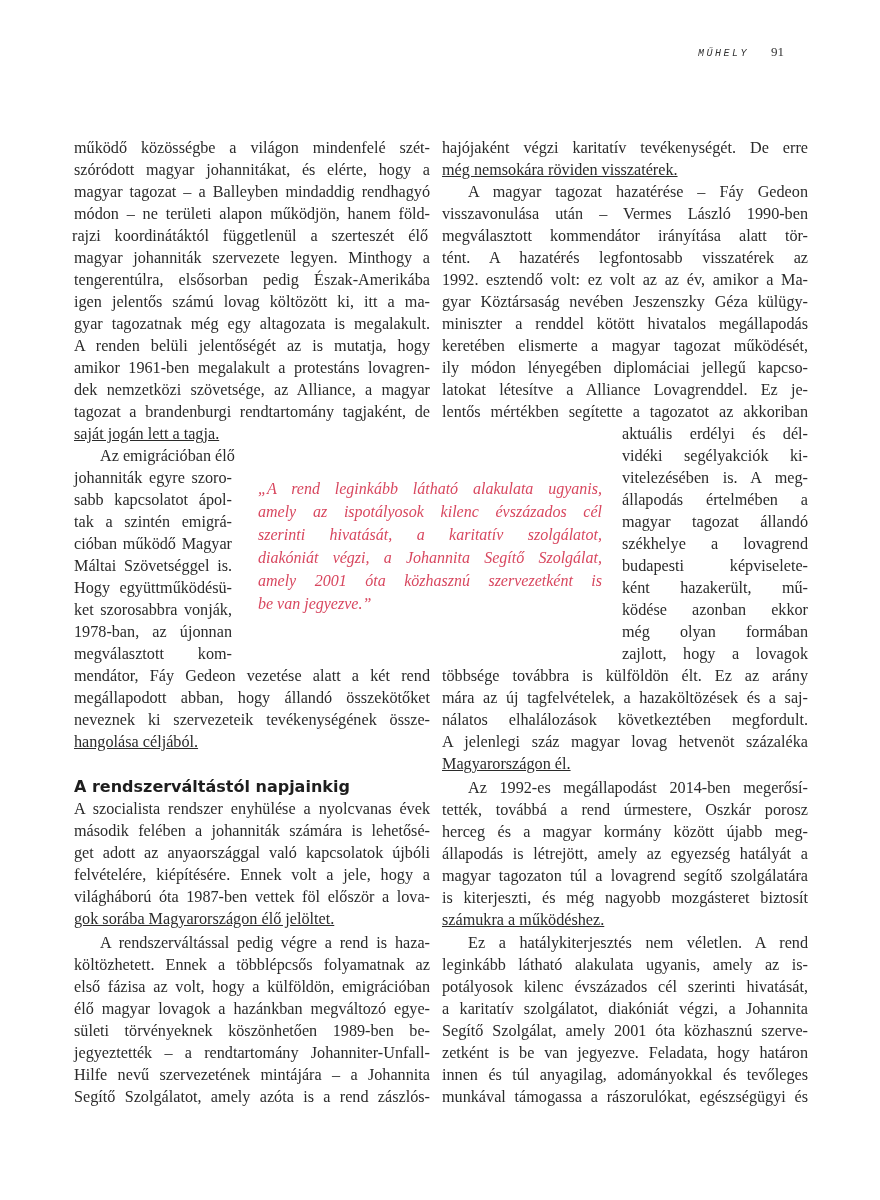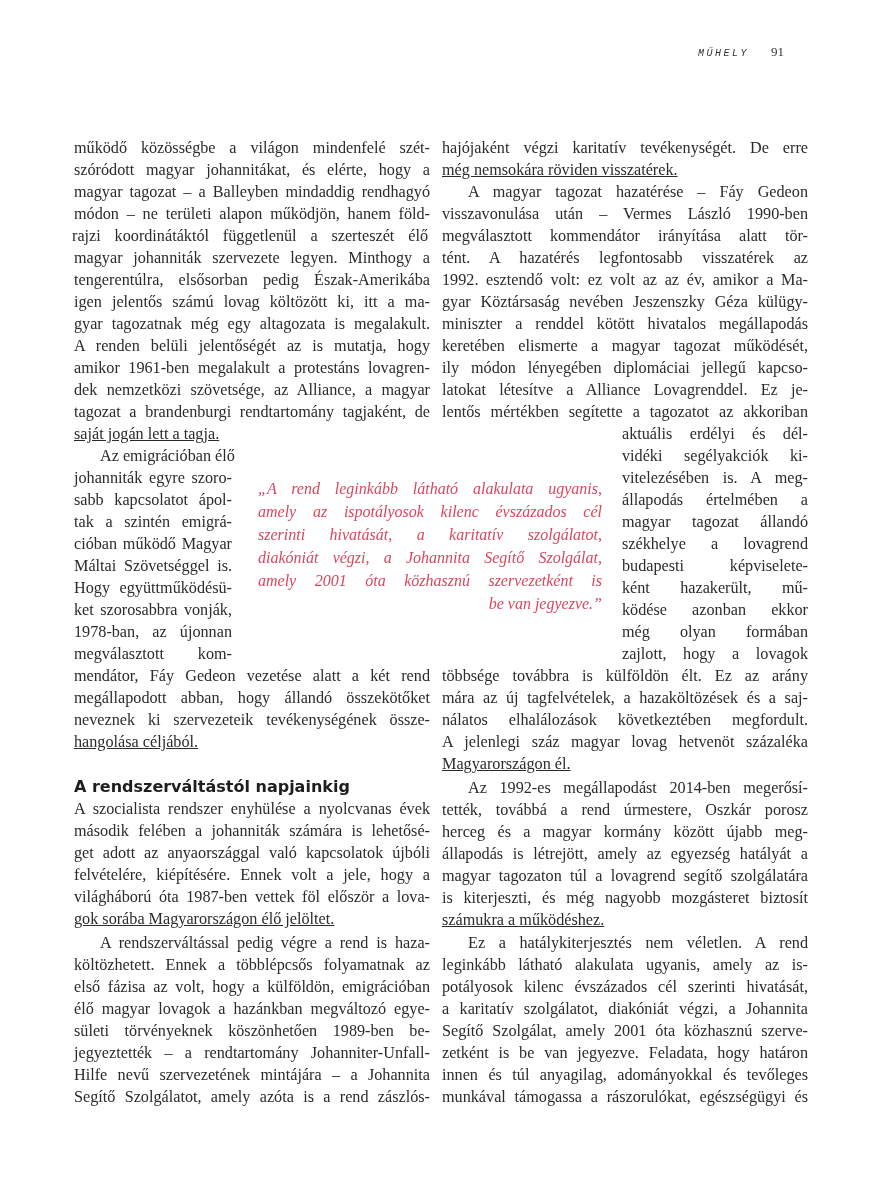--- a/index.html
+++ b/index.html
@@ -132,15 +132,15 @@
     <div class="line just" style="left:442px;top:1064px;width:366px">innen és túl anyagilag, adományokkal és tevőleges</div>
     <div class="line just" style="left:442px;top:1086px;width:366px">munkával támogassa a rászorulókat, egészségügyi és</div>
   </section>
 
   <aside>
     <div class="pq-line just" style="left:258px;top:477px;width:344px">„A rend leginkább látható alakulata ugyanis,</div>
     <div class="pq-line just" style="left:258px;top:500px;width:344px">amely az ispotályosok kilenc évszázados cél</div>
     <div class="pq-line just" style="left:258px;top:523px;width:344px">szerinti hivatását, a karitatív szolgálatot,</div>
     <div class="pq-line just" style="left:258px;top:546px;width:344px">diakóniát végzi, a Johannita Segítő Szolgálat,</div>
     <div class="pq-line just" style="left:258px;top:569px;width:344px">amely 2001 óta közhasznú szervezetként is</div>
-    <div class="pq-line" style="left:258px;top:592px;width:344px;text-align:right">be van jegyezve.”</div>
+    <div class="pq-line" style="left:258px;top:592px;width:344px;text-align:left">be van jegyezve.”</div>
   </aside>
 </main>
 
 </body></html>

